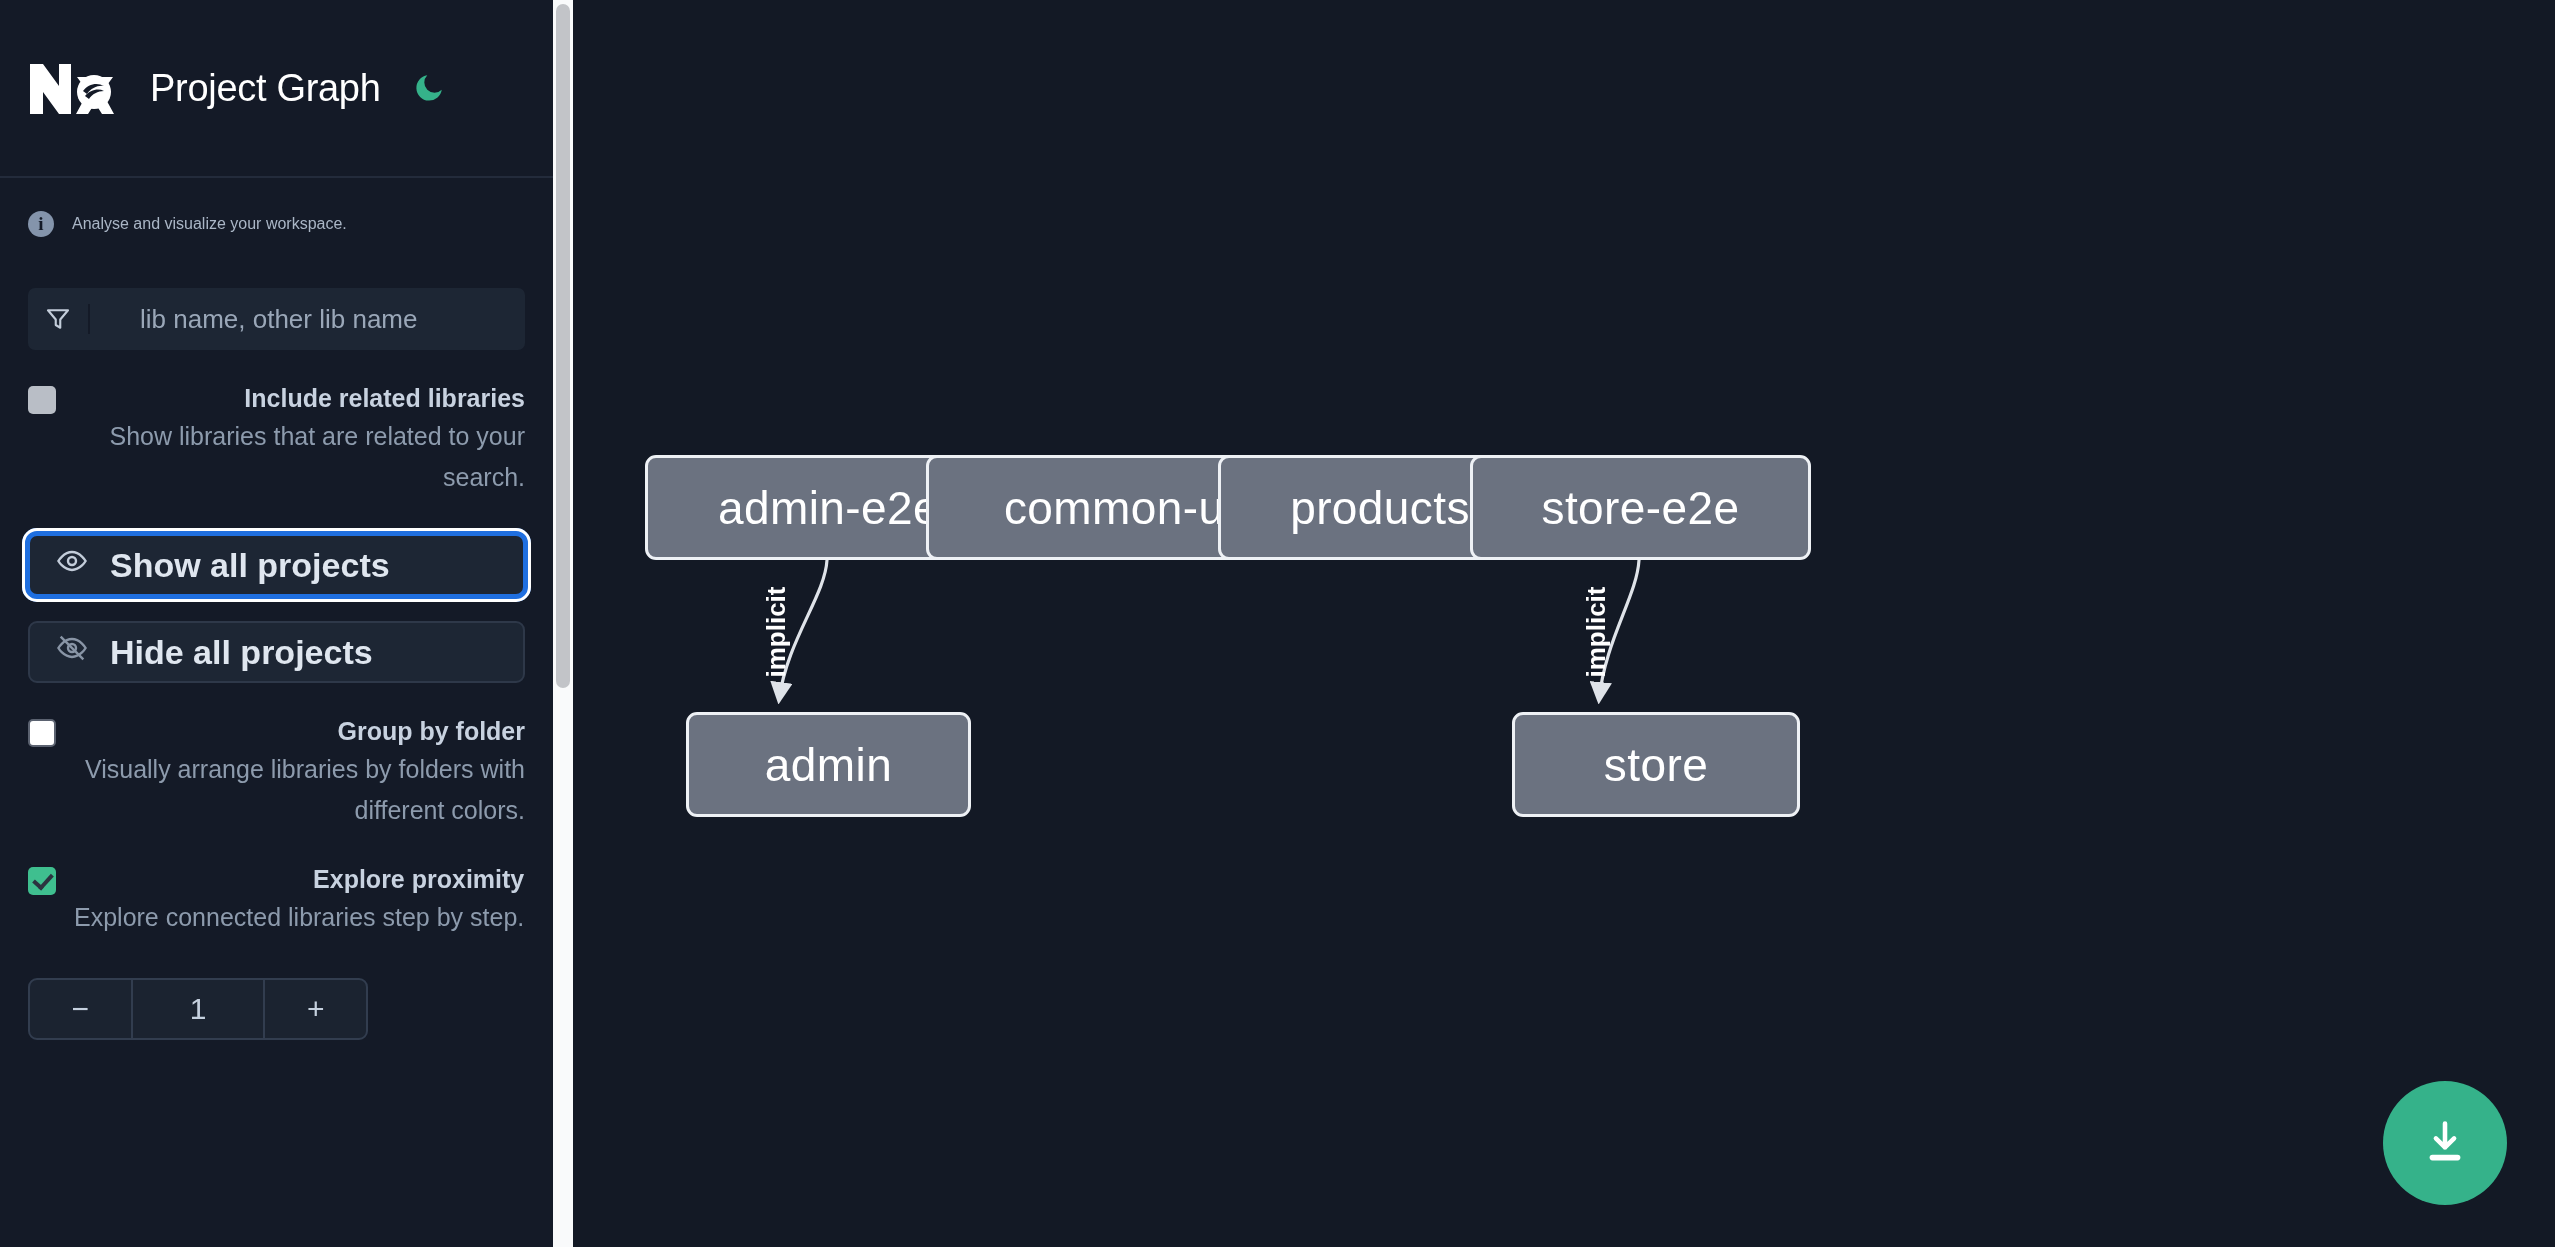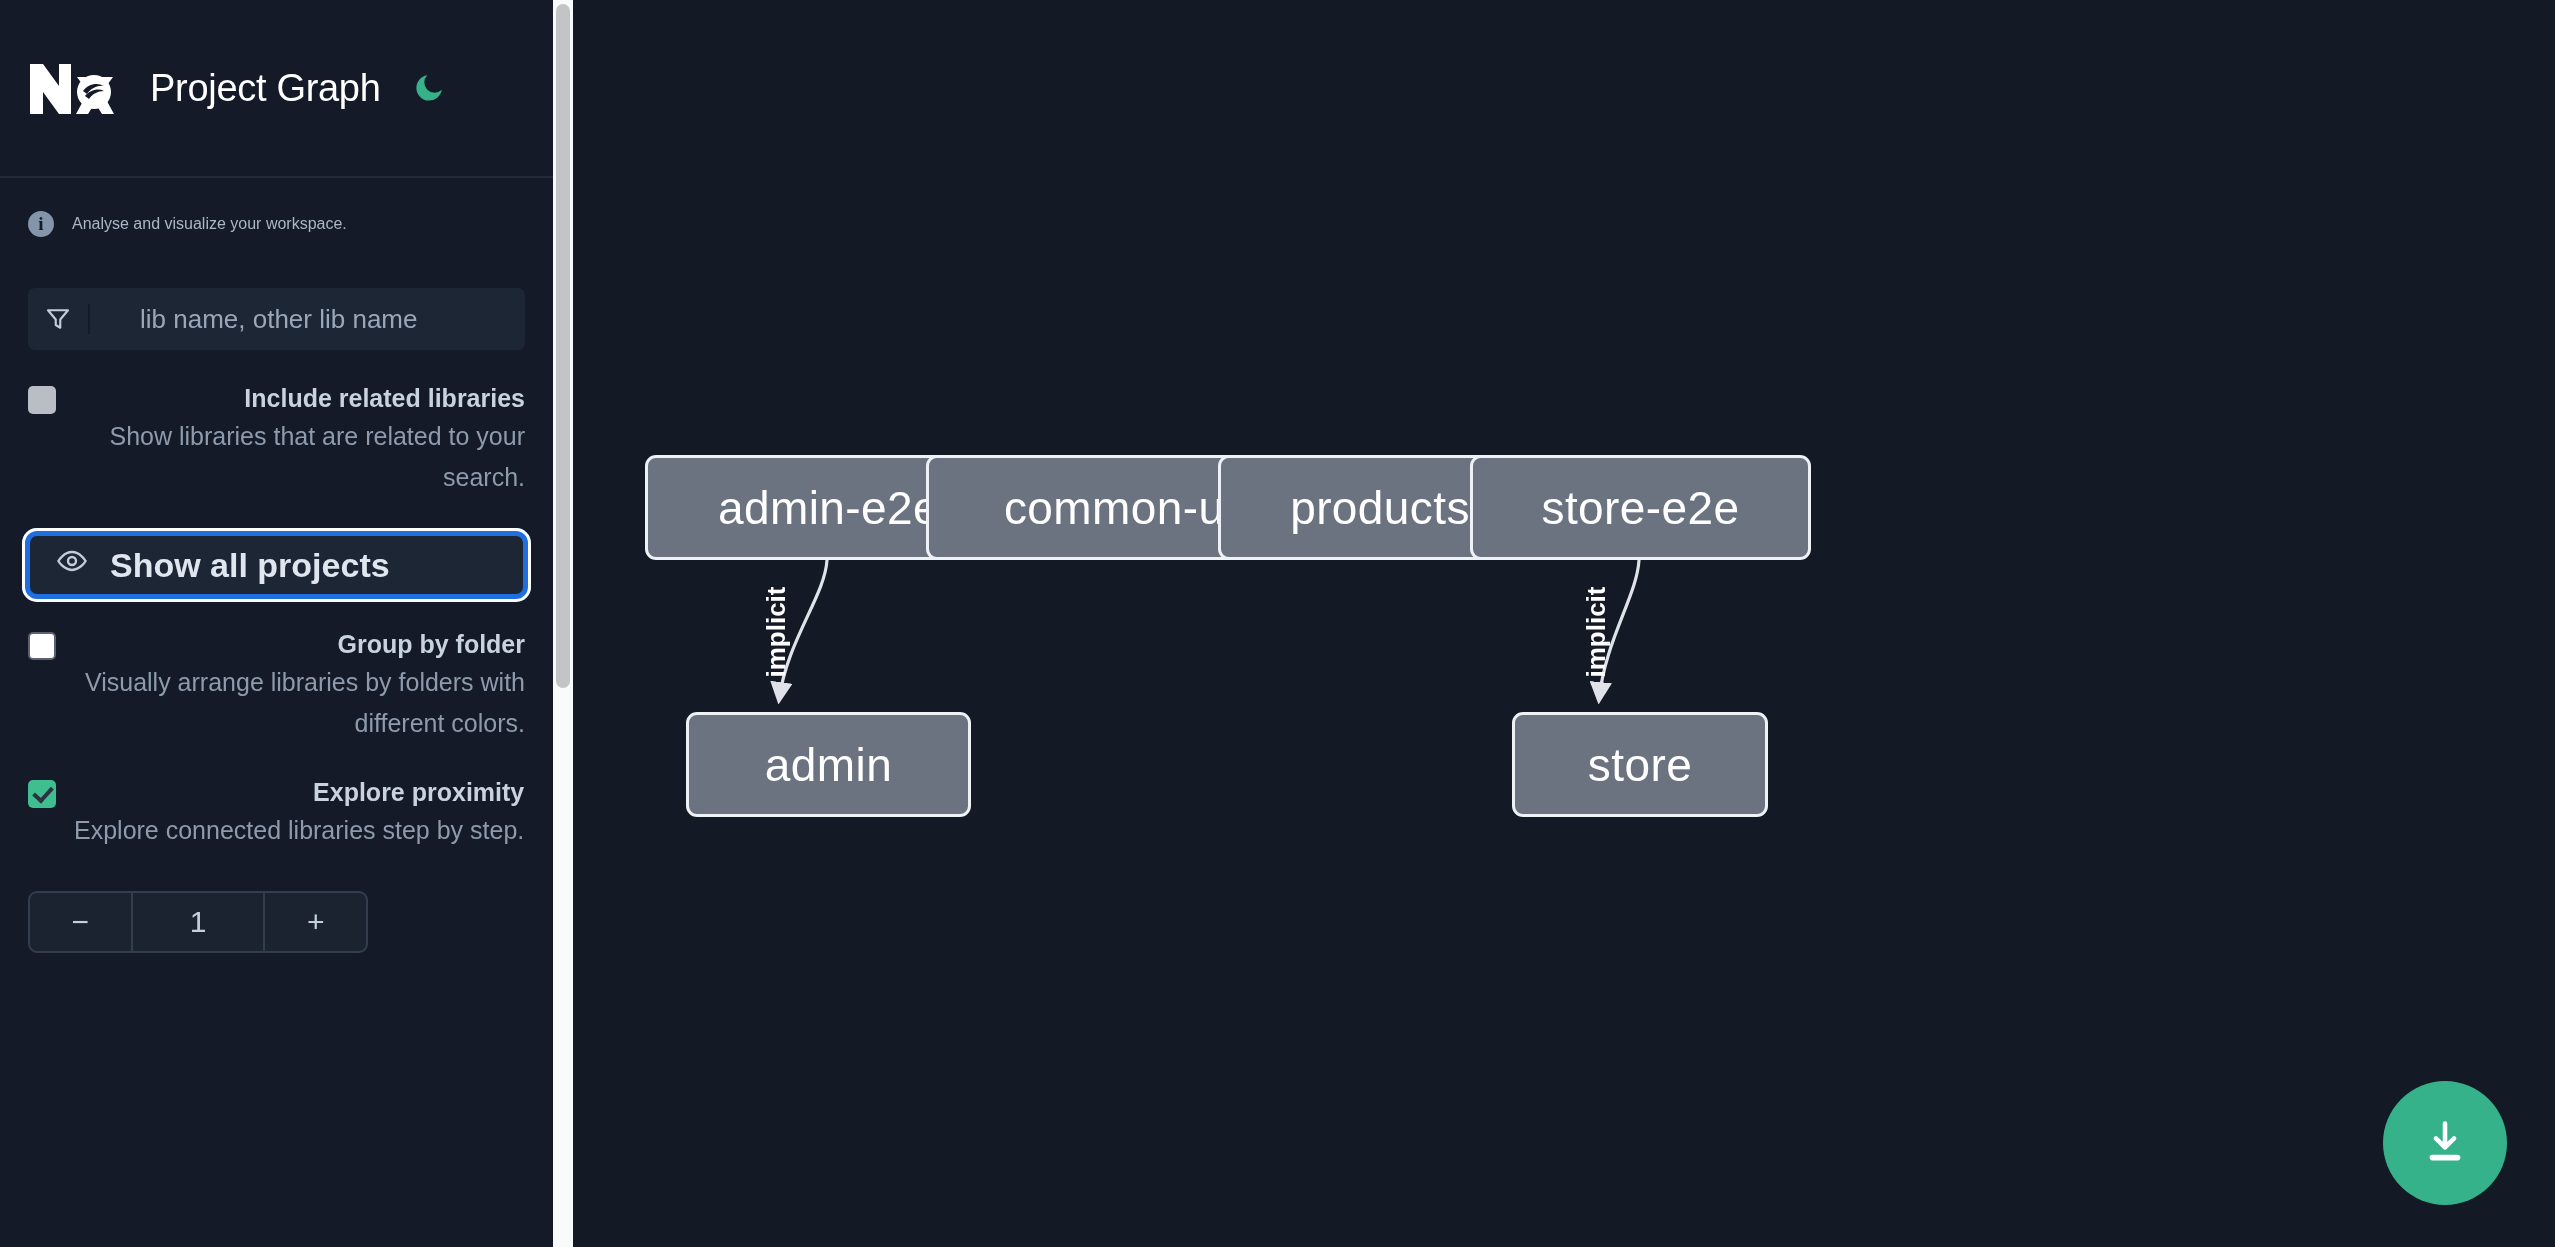--- a/index.html
+++ b/index.html
@@ -300,20 +300,30 @@
       <div class="btn-row">
         <button class="big-btn focused">
           <span>
             <svg viewBox="0 0 24 24" width="32" height="32" aria-hidden="true">
               <path fill="none" stroke="#c3cdda" stroke-width="1.8" d="M1.8 12S5.6 5.3 12 5.3 22.2 12 22.2 12 18.4 18.7 12 18.7 1.8 12 1.8 12z"></path>
               <circle cx="12" cy="12" r="3" fill="none" stroke="#c3cdda" stroke-width="1.8"></circle>
             </svg>
           </span>
           <span>Show all projects</span>
         </button>
+        <button class="big-btn">
+          <span>
+            <svg viewBox="0 0 24 24" width="32" height="32" aria-hidden="true">
+              <path fill="none" stroke="#8995a6" stroke-width="1.8" d="M1.8 12S5.6 5.3 12 5.3 22.2 12 22.2 12 18.4 18.7 12 18.7 1.8 12 1.8 12z"></path>
+              <circle cx="12" cy="12" r="3" fill="none" stroke="#8995a6" stroke-width="1.8"></circle>
+              <path stroke="#8995a6" stroke-width="1.8" d="M3.5 3.5l17 17"></path>
+            </svg>
+          </span>
+          <span>Hide all projects</span>
+        </button>
       </div>
 
       <div class="check-row">
         <span class="cb unchecked"></span>
         <span class="check-texts">
           <span class="check-title">Group by folder</span>
           <span class="check-desc">Visually arrange libraries by folders with different colors.</span>
         </span>
       </div>
 
@@ -362,21 +372,21 @@
     </div>
     <div class="node" style="left:645px;top:455px;width:324px;height:105px;">
       <span>products</span>
     </div>
     <div class="node" style="left:897px;top:455px;width:341px;height:105px;">
       <span>store-e2e</span>
     </div>
     <div class="node" style="left:113px;top:712px;width:285px;height:105px;">
       <span>admin</span>
     </div>
-    <div class="node" style="left:939px;top:712px;width:256px;height:105px;text-align:right;">
+    <div class="node" style="left:939px;top:712px;width:288px;height:105px;text-align:right;">
       <span>store</span>
     </div>
 
     <button class="fab">
       <span>
         <svg viewBox="0 0 24 24" width="52" height="52" aria-hidden="true">
           <path fill="none" stroke="#ffffff" stroke-width="2.1" stroke-linecap="round" stroke-linejoin="round" d="M12 3.5v11m0 0l-4.2-4.2M12 14.5l4.2-4.2"></path>
           <path fill="none" stroke="#ffffff" stroke-width="2.6" stroke-linecap="round" d="M6.2 19.2h11.6"></path>
         </svg>
       </span>

